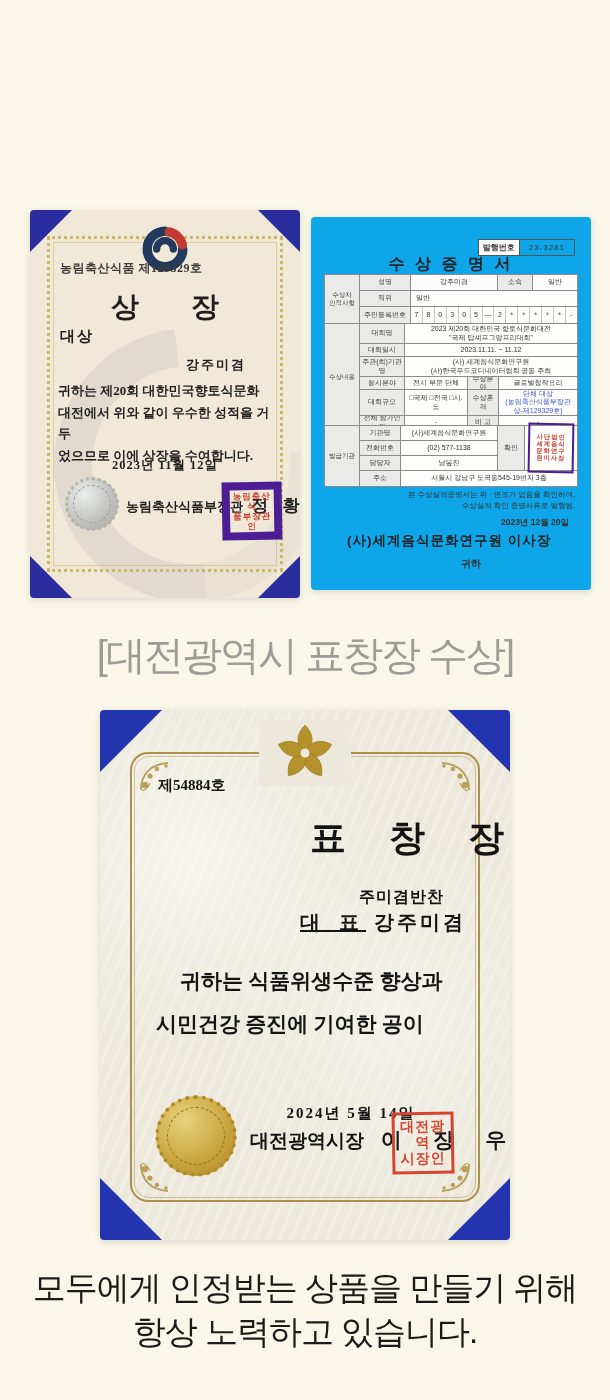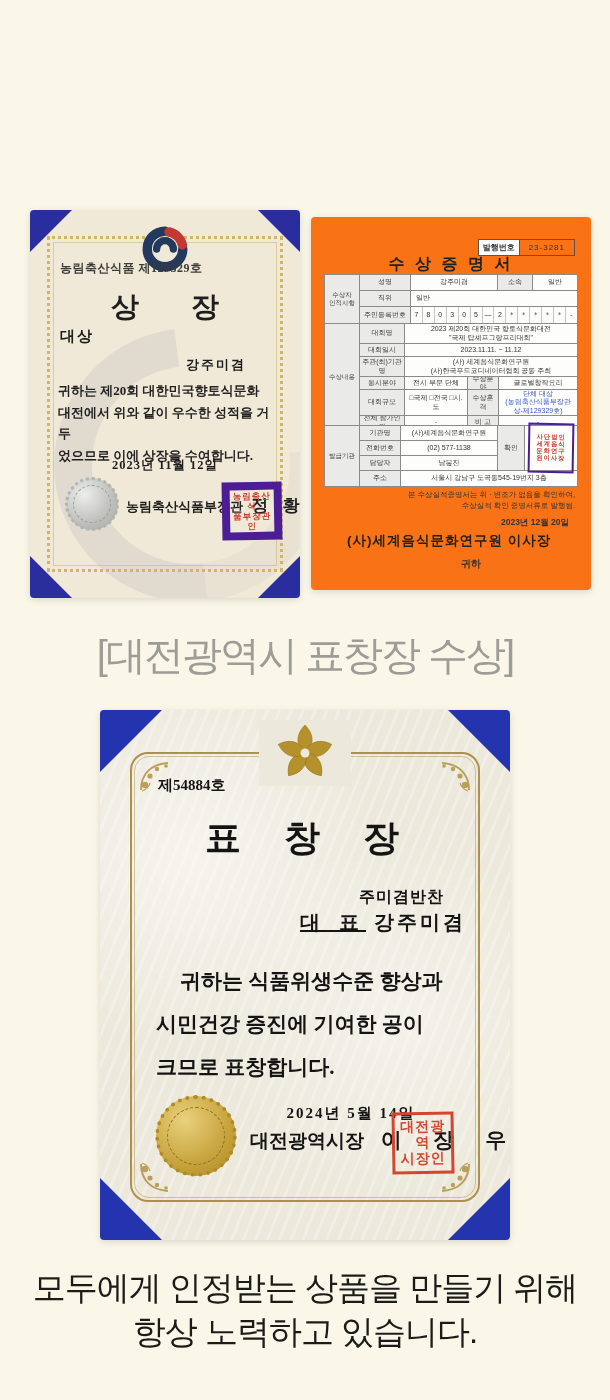--- a/index.html
+++ b/index.html
@@ -33,21 +33,21 @@
   .award-body{position:absolute;top:170px;left:28px;right:20px;font-size:13px;font-weight:700;line-height:21.5px;color:#222;z-index:2;}
   .award-date{position:absolute;top:247px;left:0;width:100%;text-align:center;font-size:12.5px;font-weight:700;z-index:2;letter-spacing:1px;}
   .seal-silver{position:absolute;left:36px;top:268px;width:52px;height:52px;border-radius:50%;background:radial-gradient(circle at 35% 32%,#eceeec,#bcbdb9 62%,#a9aaa6);outline:3px dotted #b3b4af;outline-offset:-2px;z-index:2;}
   .seal-silver::after{content:"";position:absolute;inset:7px;border:1px dashed #9a9b97;border-radius:50%;}
   .award-sig{position:absolute;top:284px;left:96px;font-size:13px;font-weight:700;z-index:2;white-space:nowrap;}
   .award-sig .sig-name{font-size:17px;letter-spacing:5px;margin-left:5px;}
   .stamp{border:8px solid #4c1d95;color:#c84030;display:flex;flex-direction:column;align-items:center;justify-content:center;font-weight:700;text-align:center;background:rgba(255,255,255,.02);}
   .award-stamp{position:absolute;top:272px;right:18px;width:44px;height:42px;font-size:8.5px;line-height:1.2;letter-spacing:1px;z-index:3;transform:rotate(-1deg);}
 
   
-  .cert-right{left:311px;top:217px;width:280px;height:373px;background:#f97316;color:#333;}
+  .cert-right{left:311px;top:217px;width:280px;height:373px;background:#0ea5e9;color:#333;}
   .issue-box{position:absolute;top:22px;right:16px;display:flex;border:1px solid #555;font-size:8px;height:15px;align-items:stretch;}
   .issue-box .lab{display:flex;align-items:center;padding:0 4px;border-right:1px solid #555;font-weight:700;background:#fff;}
   .issue-box .val{display:flex;align-items:center;padding:0 9px;letter-spacing:1px;}
   .proof-title{position:absolute;top:37px;width:100%;text-align:center;font-size:16px;font-weight:700;letter-spacing:3px;color:#222;}
   .t{position:absolute;left:13px;right:13px;display:grid;gap:1px;background:#8b8b8b;border:1px solid #8b8b8b;}
   .t .cell{background:#fdfdfc;display:flex;align-items:center;justify-content:center;font-size:7px;padding:0 2px;text-align:center;line-height:1.15;overflow:hidden;}
   .t .h{background:#eaeae8;color:#3a3a3a;}
   .t .left-al{justify-content:flex-start;padding-left:5px;}
   .t .two-line{flex-direction:column;justify-content:center;}
   .t1{top:57px;grid-template-columns:34px 50px 86px 34px 1fr;grid-template-rows:15px 15px 16px;}
@@ -87,21 +87,21 @@
   .cert-big .br{border-bottom:62px solid #2433ae;border-left:62px solid transparent;}
   .big-frame{position:absolute;left:30px;right:30px;top:42px;bottom:38px;border:2px solid #ad914a;border-radius:18px;}
   .big-frame::after{content:"";position:absolute;inset:2px;border:1px solid rgba(173,145,74,.5);border-radius:15px;}
   .emblem-holder{position:absolute;top:10px;left:50%;transform:translateX(-50%);padding:0 10px;background:#ece9dc;z-index:2;}
   .flourish{position:absolute;z-index:2;opacity:.9;}
   .fl-tl{left:38px;top:50px;}
   .fl-tr{right:38px;top:50px;transform:scaleX(-1);}
   .fl-bl{left:38px;bottom:46px;transform:scaleY(-1);}
   .fl-br{right:38px;bottom:46px;transform:scale(-1,-1);}
   .big-serial{position:absolute;top:66px;left:58px;font-size:15px;font-weight:700;z-index:2;}
-  .big-title{position:absolute;top:104px;left:0;width:100%;text-align:center;font-size:36px;font-weight:700;word-spacing:22px;letter-spacing:6px;z-index:2;}
+  .big-title{position:absolute;top:104px;left:0;width:100%;text-align:right;font-size:36px;font-weight:700;word-spacing:22px;letter-spacing:6px;z-index:2;}
   .big-org{position:absolute;top:177px;right:66px;font-size:16px;font-weight:700;letter-spacing:1px;z-index:2;}
   .big-rep{position:absolute;top:199px;right:44px;font-size:20px;font-weight:700;letter-spacing:3px;z-index:2;}
   .big-rep .rep-label{font-size:20px;letter-spacing:7px;margin-right:0;text-decoration:underline;}
   .big-body{position:absolute;top:250px;left:56px;right:44px;font-size:21px;font-weight:700;line-height:43px;z-index:2;}
   .big-body .ind{text-indent:24px;}
   .big-date{position:absolute;top:394px;left:110px;right:18px;text-align:center;font-size:15px;font-weight:700;letter-spacing:2px;z-index:2;}
   .seal-gold{position:absolute;left:56px;top:386px;width:80px;height:80px;border-radius:50%;background:radial-gradient(circle at 36% 30%,#e9d17d,#c7a33d 58%,#ab8424);outline:4px dotted #b08a28;outline-offset:-3px;z-index:2;}
   .seal-gold::after{content:"";position:absolute;inset:11px;border:1.5px dashed #8f6d1c;border-radius:50%;}
   .big-sig{position:absolute;top:416px;left:150px;font-size:19px;font-weight:700;white-space:nowrap;z-index:2;}
   .big-sig .sig-name{font-size:21px;letter-spacing:13px;margin-left:12px;}
@@ -308,21 +308,20 @@
     <div class="big-serial">제54884호</div>
     <div class="big-title">표 창 장</div>
     <div class="big-org">주미겸반찬</div>
     <div class="big-rep">
       <span class="rep-label">대 표</span>
       <span>강주미겸</span>
     </div>
     <div class="big-body">
       <div class="ind">귀하는 식품위생수준 향상과</div>
       <div>시민건강 증진에 기여한 공이</div>
-      <div>크므로 표창합니다.</div>
     </div>
     <div class="big-date">2024년  5월  14일</div>
     <div class="seal-gold"></div>
     <div class="big-sig">
       <span>대전광역시장</span>
       <span class="sig-name">이 장 우</span>
     </div>
     <div class="stamp big-stamp">
       <div>대전광역</div>
       <div>시장인</div>

